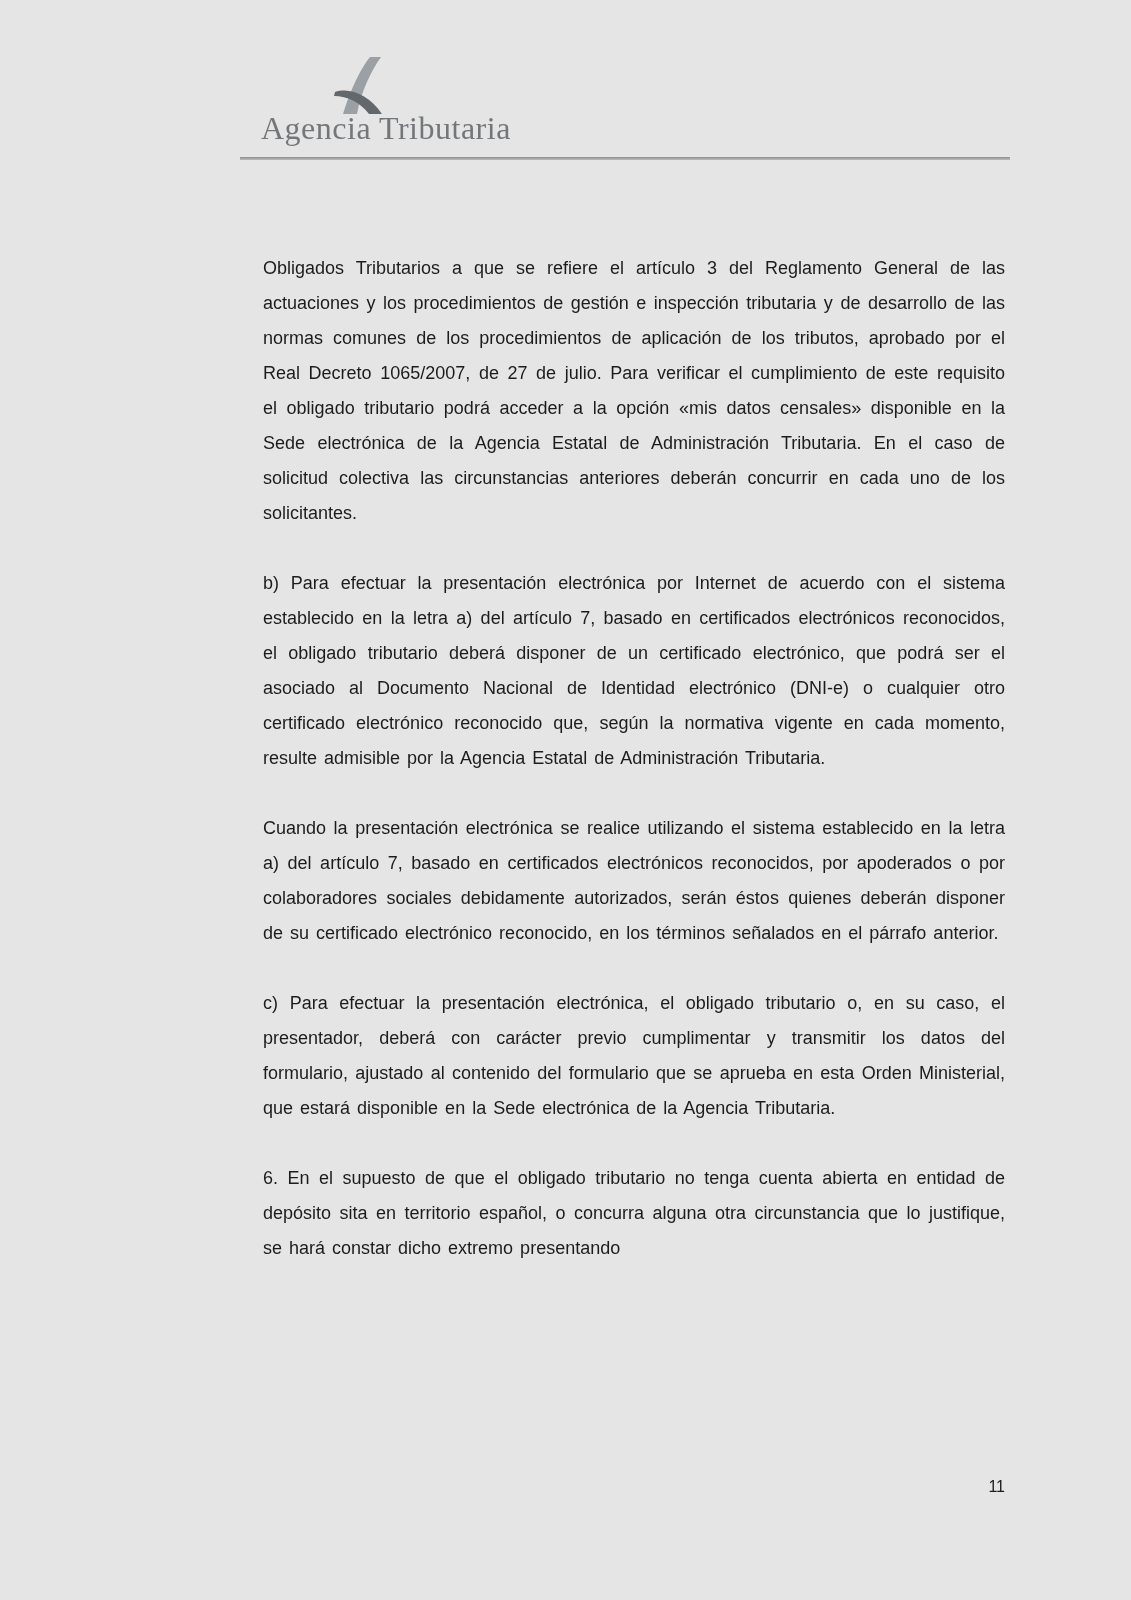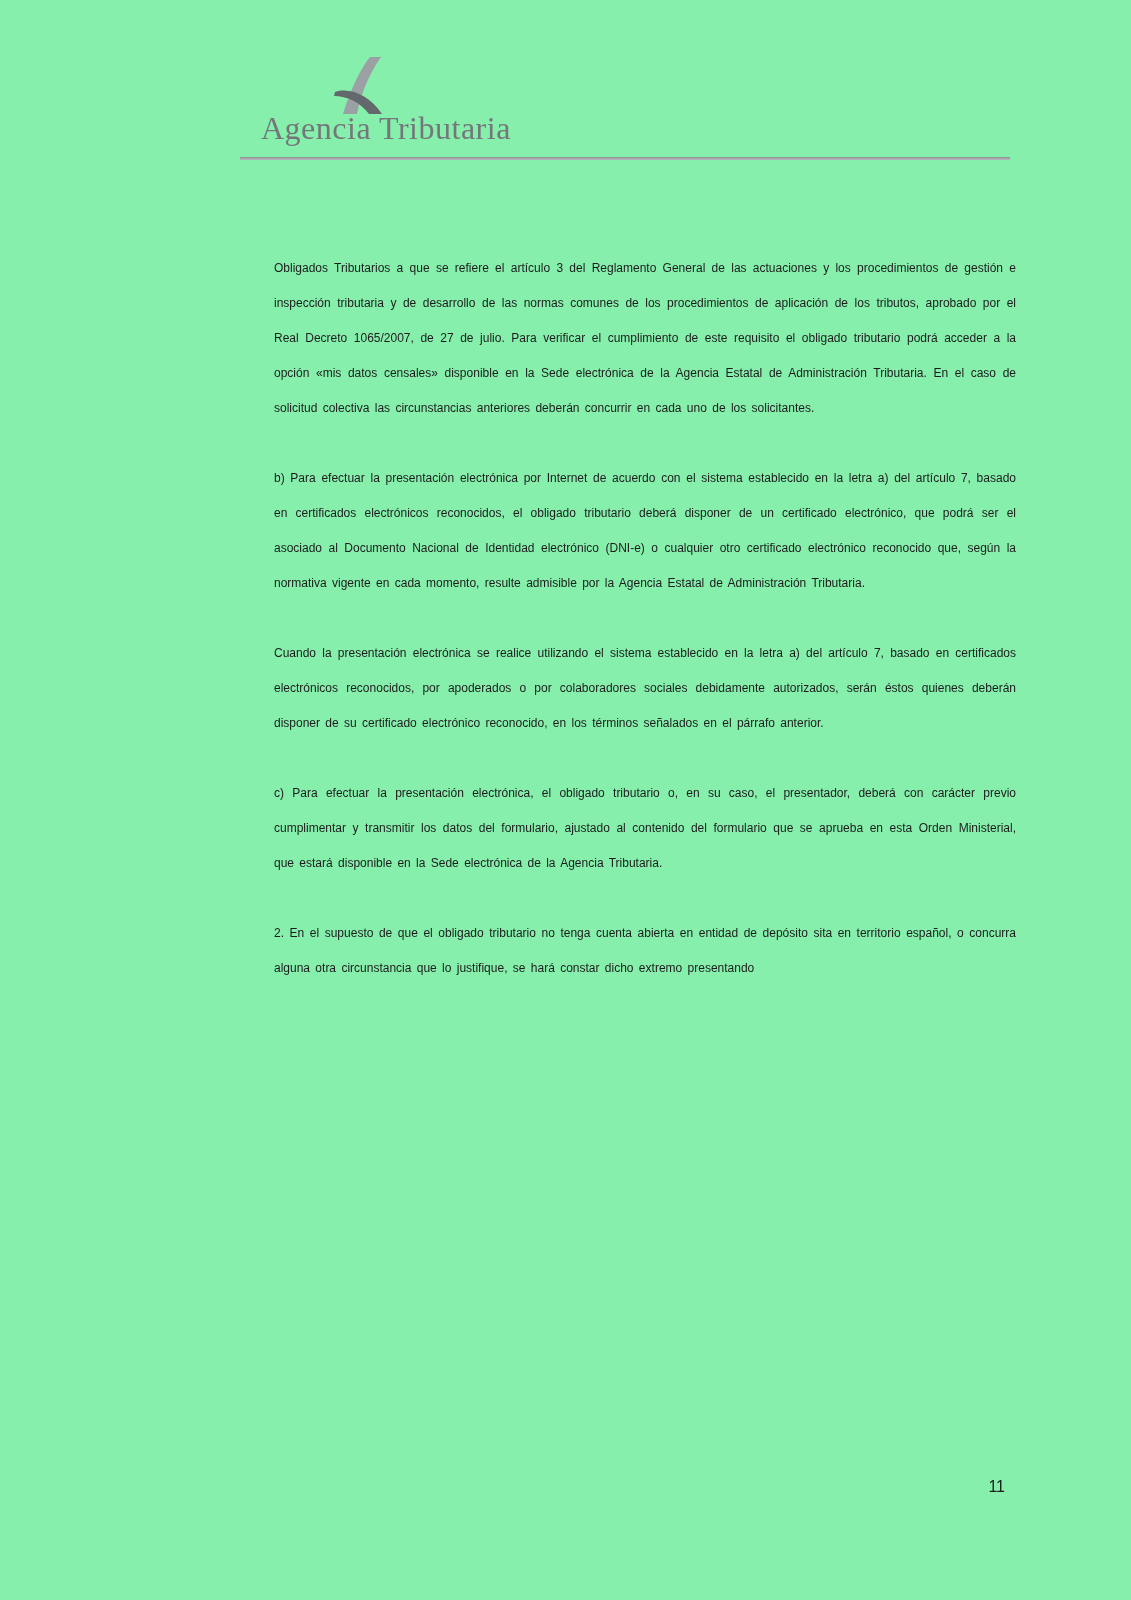--- a/index.html
+++ b/index.html
@@ -7,21 +7,21 @@
     width: 1131px;
     height: 1600px;
     background: #ffffff;
     font-family: "Liberation Sans", sans-serif;
     position: relative;
     overflow: hidden;
   }
   .page {
     position: absolute;
     inset: 0;
-    background: #86efac;
+    background: #e5e5e5;
   }
   .header {
     position: absolute;
     top: 0;
     left: 0;
     width: 100%;
   }
   .logo-mark {
     position: absolute;
     left: 330px;
@@ -42,24 +42,24 @@
   .header-rule {
     position: absolute;
     left: 240px;
     top: 157px;
     width: 770px;
     height: 3px;
     background: linear-gradient(#8d9093, #b9bcbe);
   }
   .content {
     position: absolute;
-    left: 274px;
+    left: 263px;
     top: 251px;
     width: 742px;
-    font-size: 12px;
+    font-size: 18px;
     line-height: 35px;
     color: #1c1c1c;
     text-align: justify;
   }
   .content p {
     margin: 0 0 35px 0;
     word-spacing: 2px;
   }
   .footer {
     position: absolute;
@@ -85,18 +85,18 @@
     </span>
     <div class="logo-text">Agencia Tributaria</div>
     <div class="header-rule"></div>
   </div>
 
   <div class="content">
     <p>Obligados Tributarios a que se refiere el artículo 3 del Reglamento General de las actuaciones y los procedimientos de gestión e inspección tributaria y de desarrollo de las normas comunes de los procedimientos de aplicación de los tributos, aprobado por el Real Decreto 1065/2007, de 27 de julio. Para verificar el cumplimiento de este requisito el obligado tributario podrá acceder a la opción «mis datos censales» disponible en la Sede electrónica de la Agencia Estatal de Administración Tributaria. En el caso de solicitud colectiva las circunstancias anteriores deberán concurrir en cada uno de los solicitantes.</p>
     <p>b) Para efectuar la presentación electrónica por Internet de acuerdo con el sistema establecido en la letra a) del artículo 7, basado en certificados electrónicos reconocidos, el obligado tributario deberá disponer de un certificado electrónico, que podrá ser el asociado al Documento Nacional de Identidad electrónico (DNI-e) o cualquier otro certificado electrónico reconocido que, según la normativa vigente en cada momento, resulte admisible por la Agencia Estatal de Administración Tributaria.</p>
     <p>Cuando la presentación electrónica se realice utilizando el sistema establecido en la letra a) del artículo 7, basado en certificados electrónicos reconocidos, por apoderados o por colaboradores sociales debidamente autorizados, serán éstos quienes deberán disponer de su certificado electrónico reconocido, en los términos señalados en el párrafo anterior.</p>
     <p>c) Para efectuar la presentación electrónica, el obligado tributario o, en su caso, el presentador, deberá con carácter previo cumplimentar y transmitir los datos del formulario, ajustado al contenido del formulario que se aprueba en esta Orden Ministerial, que estará disponible en la Sede electrónica de la Agencia Tributaria.</p>
-    <p>2. En el supuesto de que el obligado tributario no tenga cuenta abierta en entidad de depósito sita en territorio español, o concurra alguna otra circunstancia que lo justifique, se hará constar dicho extremo presentando</p>
+    <p>6. En el supuesto de que el obligado tributario no tenga cuenta abierta en entidad de depósito sita en territorio español, o concurra alguna otra circunstancia que lo justifique, se hará constar dicho extremo presentando</p>
   </div>
 
   <div class="footer">11</div>
 
 </div>
 
 </body></html>

